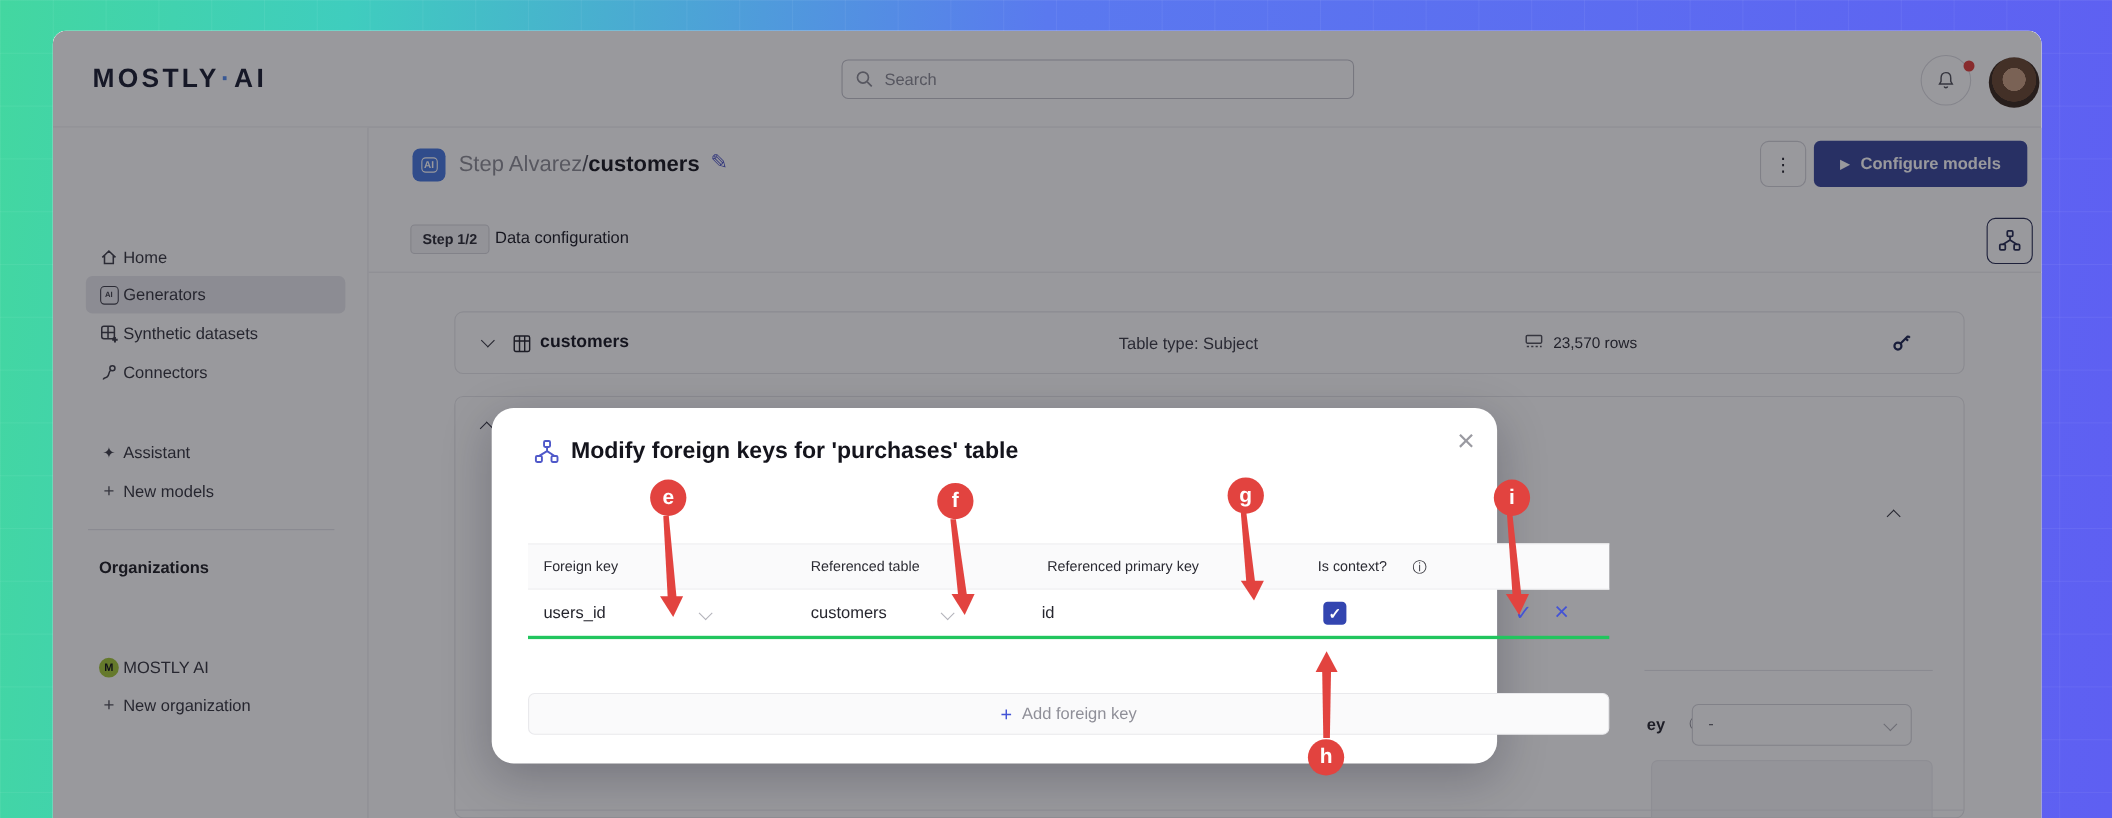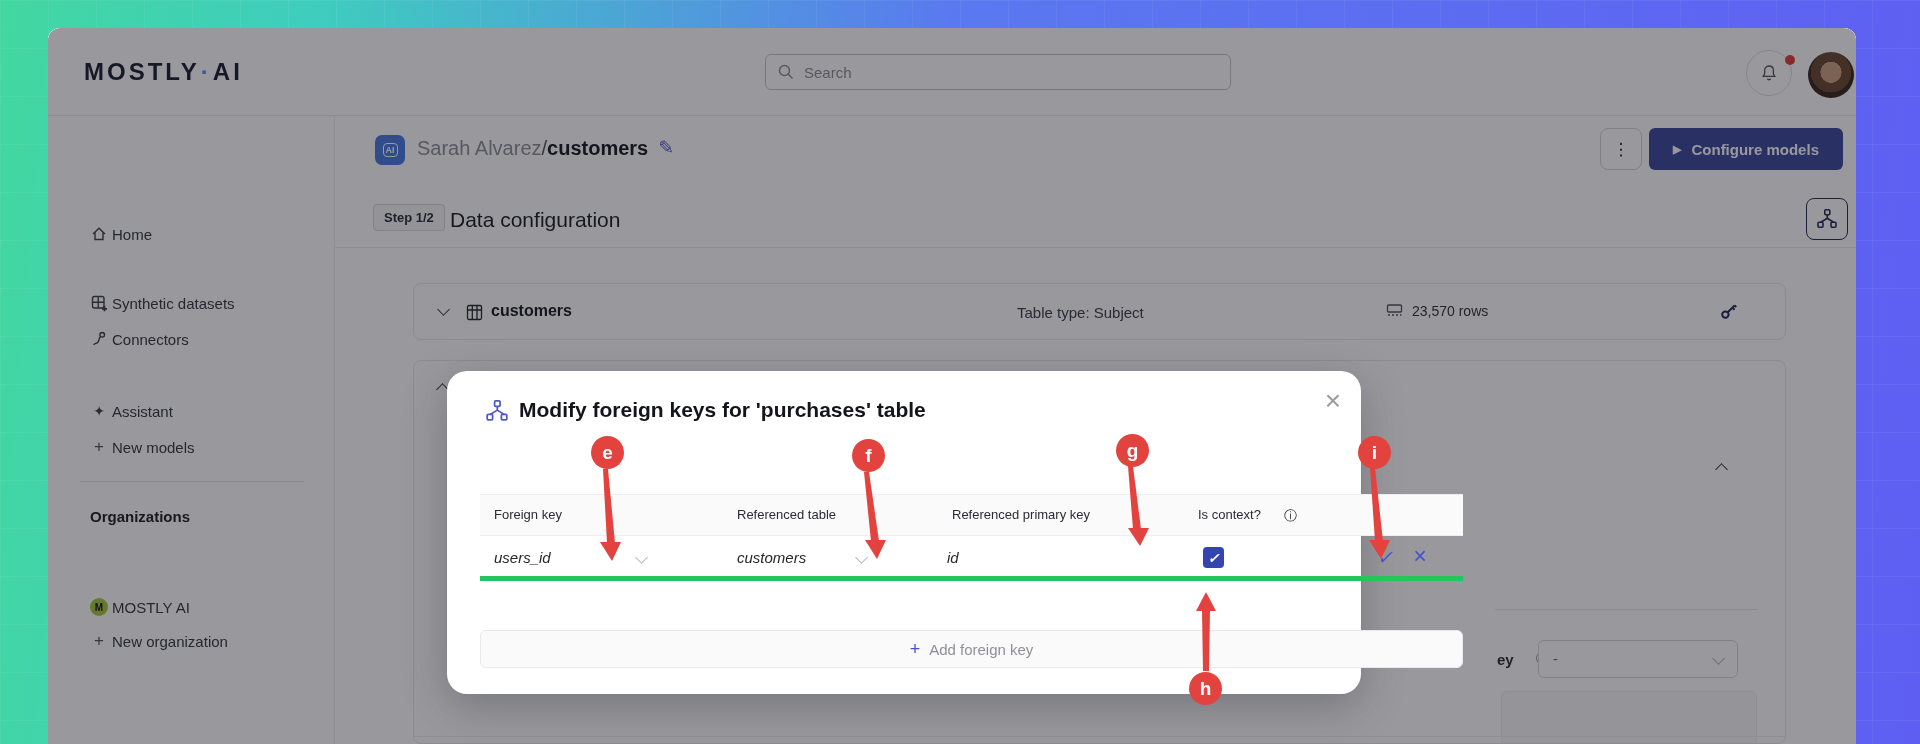--- a/index.html
+++ b/index.html
@@ -54,21 +54,21 @@
   .crumb .current { color:#1c1c24; font-weight:700; }
   .edit-ic { margin-left:10px; color:#585fc9; font-size:19px; transform:translateY(-1px); }
   .kebab-btn { position:absolute; left:1552px; top:100px; width:42px; height:42px; border:1px solid #d4d4da; border-radius:8px;
     display:flex; align-items:center; justify-content:center; font-size:17px; color:#2a2a33; background:#fff; }
   .configure-btn { position:absolute; left:1601px; top:100px; width:194px; height:42px; background:#3d4a9e; border-radius:6px;
     display:flex; align-items:center; justify-content:center; gap:10px; color:#fff; font-size:15px; font-weight:600; }
   .play-ic { font-size:11px; }
   
   .step-badge { position:absolute; left:325px; top:176px; height:27px; padding:0 10px; border:1px solid #d7d7dc; background:#f4f4f6;
     border-radius:4px; font-size:13px; font-weight:700; color:#2f2f38; display:flex; align-items:center; }
-  .step-title { position:absolute; left:402px; top:180px; font-size:21px; color:#1f1f28; }
+  .step-title { position:absolute; left:402px; top:180px; font-size:15px; color:#1f1f28; }
   .network-btn { position:absolute; left:1758px; top:170px; width:42px; height:42px; border:1.4px solid #2a2f55; border-radius:8px;
     color:#2a2f55; display:flex; align-items:center; justify-content:center; background:#fff; }
   .step-div { position:absolute; left:287px; top:219px; width:1521px; height:1px; background:#ececef; }
   
   .card1 { position:absolute; left:365px; top:255px; width:1373px; height:57px; background:#fff; border:1px solid #e7e7ea; border-radius:8px; }
   .card1 .chev { position:absolute; left:25px; top:22px; }
   .tbl-ic { position:absolute; left:52px; top:20px; }
   .card1-title { position:absolute; left:77px; top:18px; font-size:16px; font-weight:700; color:#1d1d26; }
   .table-type { position:absolute; left:603px; top:20px; font-size:15px; color:#40404a; }
   .rows-group { position:absolute; left:972px; top:19px; display:flex; align-items:center; gap:8px; font-size:14px; color:#33333c; }
@@ -88,21 +88,21 @@
   
   .modal { position:absolute; left:447px; top:371px; width:914px; height:323px; background:#fff; border-radius:20px;
     box-shadow:0 12px 44px rgba(10,10,30,.25); z-index:10; }
   .m-icon { position:absolute; left:38px; top:28px; color:#4f58c9; }
   .m-title { position:absolute; left:72px; top:27px; font-size:21px; font-weight:700; color:#14141c; white-space:nowrap; }
   .m-close { position:absolute; right:20px; top:16px; font-size:28px; color:#9a9aa1; line-height:28px; cursor:pointer; }
   .m-table { position:absolute; left:33px; top:123px; width:983px; }
   .m-head { position:relative; height:42px; background:#fafafb; border-top:1px solid #eeeef1; border-bottom:1px solid #eeeef1; }
   .m-head span { position:absolute; top:12px; font-size:13px; font-weight:500; color:#2b2b33; white-space:nowrap; }
   .mh-info { position:absolute; top:12px; left:804px; color:#8a8a93; font-size:14px; }
-  .m-row { position:relative; height:45px; border-bottom:5px solid #22c55e; font-size:15px; color:#26262e;font-style:italic; }
+  .m-row { position:relative; height:45px; border-bottom:3px solid #22c55e; font-size:15px; color:#26262e; }
   .m-row span.cell { position:absolute; top:13px; white-space:nowrap; }
   .m-row .chev { position:absolute; top:17px; }
   .m-check { position:absolute; left:723px; top:11px; width:21px; height:21px; border-radius:4px; background:#3345b0;
     color:#fff; font-size:14px; font-weight:700; display:flex; align-items:center; justify-content:center; }
   .m-act { position:absolute; top:10px; font-size:19px; color:#4353d6; cursor:pointer; }
   .m-add { position:absolute; left:33px; top:259px; width:983px; height:38px; background:#fafafb; border:1px solid #e9e9ec;
     border-radius:6px; display:flex; align-items:center; justify-content:center; gap:9px; cursor:pointer; }
   .m-add .plus { color:#4353d6; font-size:18px; }
   .m-add .lbl { color:#8f8f98; font-size:15px; }
   
@@ -144,20 +144,28 @@
 
     <div class="sidebar">
       <div class="side-item" style="top:101px">
         <span class="si-icon">
             <svg class="ic" width="18" height="18" viewBox="0 0 18 18">
               <path d="M3 9 L9 3.2 L15 9 M5 7.6 V14.5 H13 V7.6" fill="none" stroke="#43434d" stroke-width="1.4"></path>
             </svg>
           </span>
         <span class="si-label">Home</span>
       </div>
+      <div class="side-item active" style="top:135px">
+        <span class="si-icon">
+            <span class="ai-chip-small">
+              <i style="font-style:normal">AI</i>
+            </span>
+          </span>
+        <span class="si-label">Generators</span>
+      </div>
       <div class="side-item" style="top:170px">
         <span class="si-icon">
             <svg class="ic" width="18" height="18" viewBox="0 0 18 18">
               <rect x="2.5" y="2.5" width="11.5" height="11.5" rx="2" fill="none" stroke="#43434d" stroke-width="1.4"></rect>
               <path d="M2.5 8.2 h11.5 M8.2 2.5 v11.5" stroke="#43434d" stroke-width="1.4"></path>
               <path d="M12 14.8 h5 M14.5 12.3 v5" stroke="#43434d" stroke-width="1.8"></path>
             </svg>
           </span>
         <span class="si-label">Synthetic datasets</span>
       </div>
@@ -192,21 +200,21 @@
       <div class="side-item" style="top:508px">
         <span class="si-icon" style="font-size:17px;color:#55555e;">+</span>
         <span class="si-label">New organization</span>
       </div>
     </div>
 
     <div class="gen-icon">
         <i>AI</i>
       </div>
     <div class="crumb">
-      <span class="owner">Sarah Alvarez</span>
+      <span class="owner">Step Alvarez</span>
       <span class="sep">/</span>
       <span class="current">customers</span>
       <span class="edit-ic">✎</span>
     </div>
     <div class="kebab-btn">
         <span>⋮</span>
       </div>
     <div class="configure-btn">
       <span class="play-ic">▶</span>
       <span>Configure models</span>

